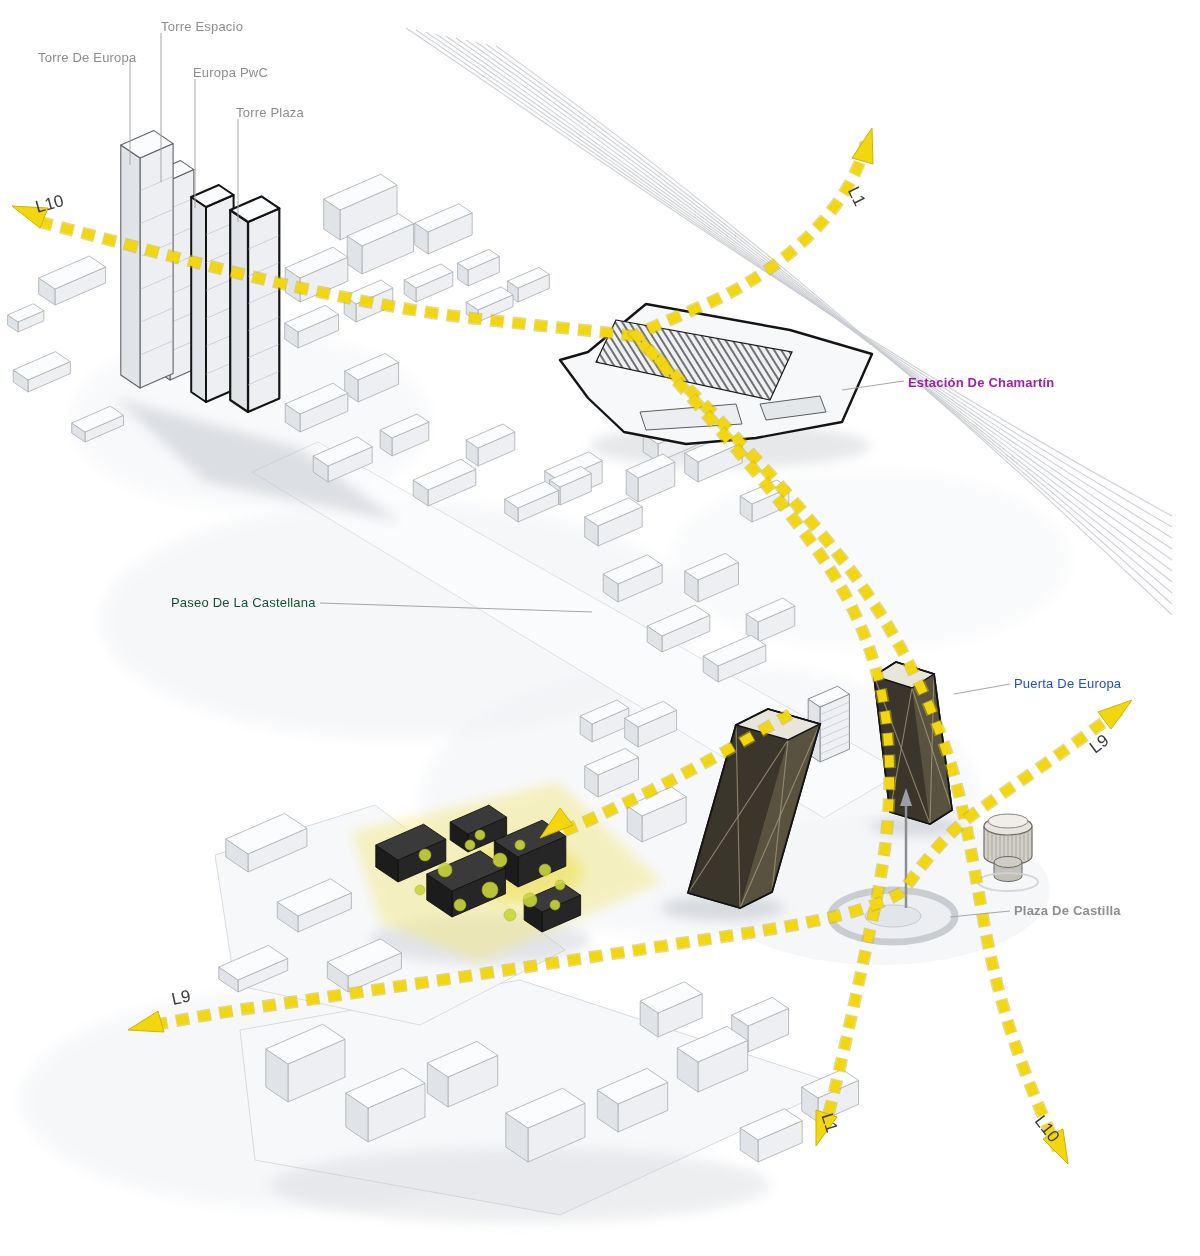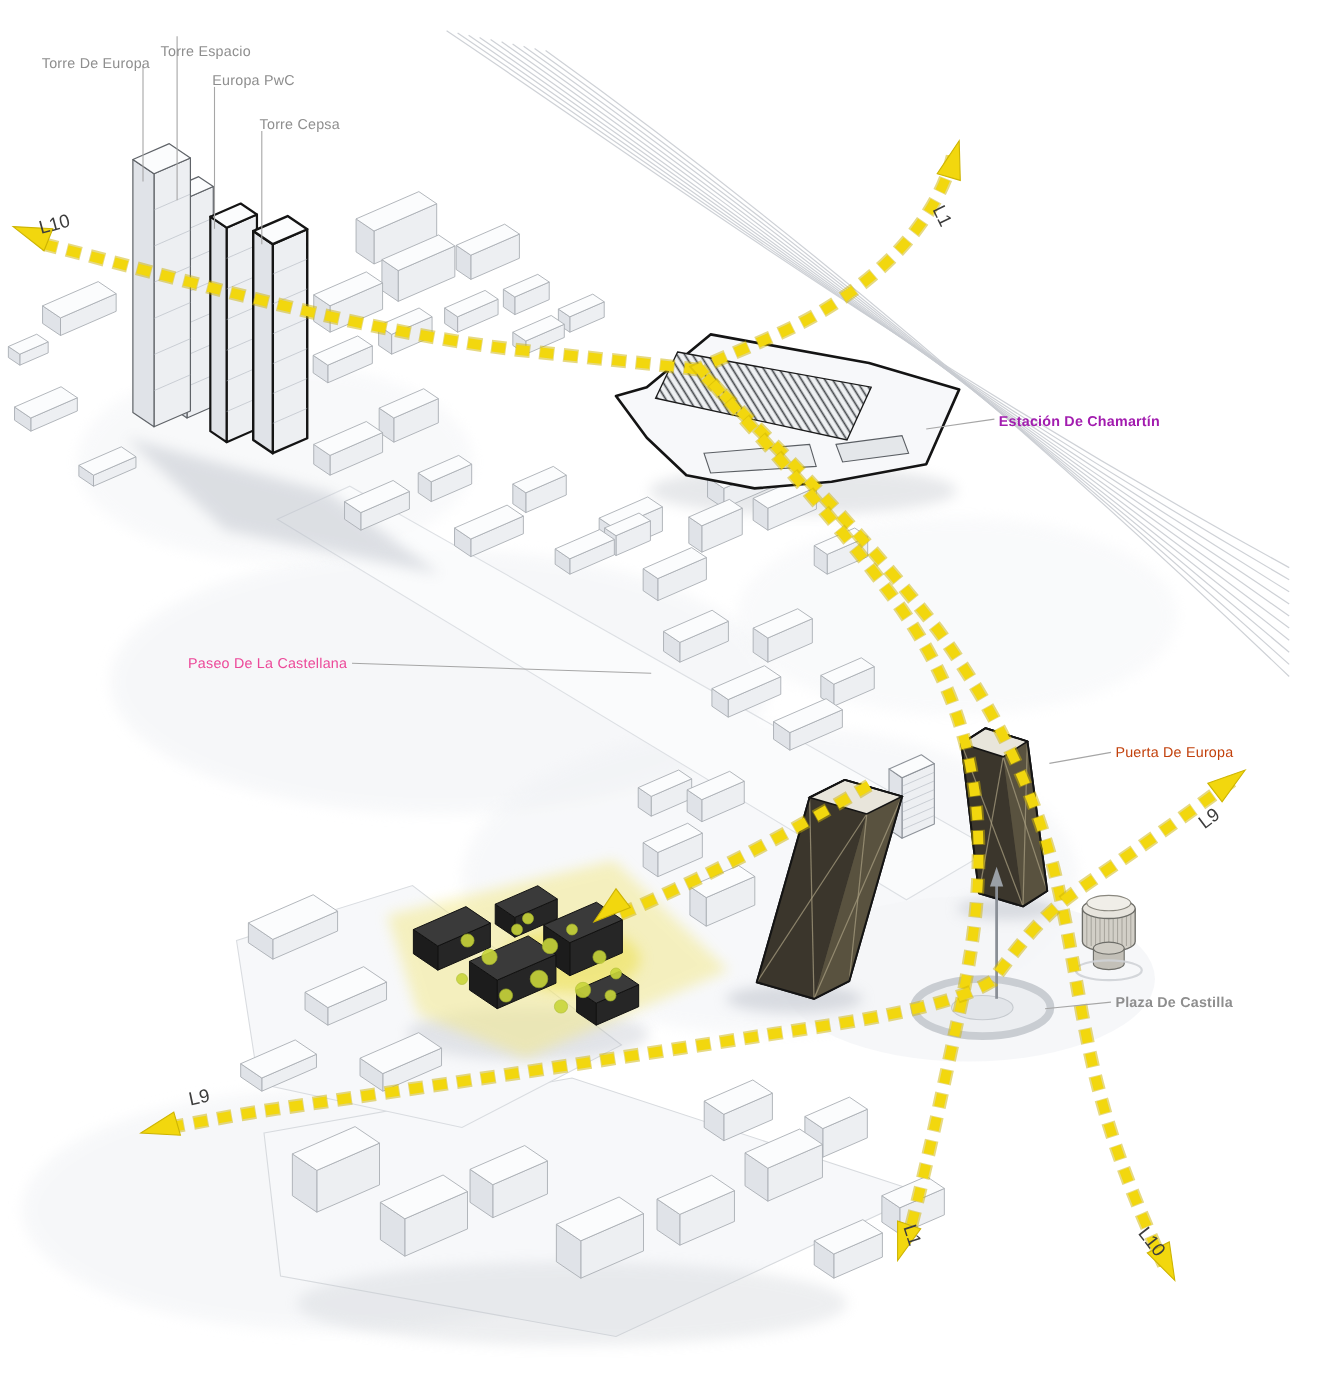--- a/index.html
+++ b/index.html
@@ -378,27 +378,27 @@
         <line x1="161" y1="33" x2="161" y2="182" stroke="#a6a6a6" stroke-width="1"></line>
         <line x1="195" y1="79" x2="195" y2="208" stroke="#a6a6a6" stroke-width="1"></line>
         <line x1="238" y1="119" x2="238" y2="222" stroke="#a6a6a6" stroke-width="1"></line>
         <line x1="904" y1="381" x2="842" y2="390" stroke="#a6a6a6" stroke-width="1"></line>
         <line x1="320" y1="603" x2="592" y2="612" stroke="#a6a6a6" stroke-width="1"></line>
         <line x1="1010" y1="684" x2="954" y2="694" stroke="#a6a6a6" stroke-width="1"></line>
         <line x1="1010" y1="911" x2="950" y2="917" stroke="#a6a6a6" stroke-width="1"></line>
       </g>
     </svg>
 
-  <div class="map-label" style="left: 146px; top: 19px; color: rgb(142, 142, 142); margin-top: 20px;">Torre Espacio</div>
+  <div class="map-label" style="left: 161px; top: 19px; color: rgb(142, 142, 142);">Torre Espacio</div>
   <div class="map-label" style="left: 38px; top: 50px; color: rgb(142, 142, 142);">Torre De Europa</div>
   <div class="map-label" style="left: 193px; top: 65px; color: rgb(142, 142, 142);">Europa PwC</div>
-  <div class="map-label" style="left: 236px; top: 105px; color: rgb(142, 142, 142);">Torre Cepsa</div>
+  <div class="map-label" style="left: 236px; top: 105px; color: rgb(142, 142, 142);">Torre Plaza</div>
   <div class="map-label" style="left: 908px; top: 375px; color: #a21caf; font-weight: bold;">Estación De Chamartín</div>
-  <div class="map-label" style="left: 171px; top: 595px; color: #ec4899;">Paseo De La Castellana</div>
-  <div class="map-label" style="left: 1014px; top: 676px; color: #c2410c;">Puerta De Europa</div>
+  <div class="map-label" style="left: 171px; top: 595px; color: #14532d;">Paseo De La Castellana</div>
+  <div class="map-label" style="left: 1014px; top: 676px; color: #1d4ed8;">Puerta De Europa</div>
   <div class="map-label" style="left: 1014px; top: 903px; color: rgb(142, 142, 142); font-weight: bold;">Plaza De Castilla</div>
 
   <div class="line-label" style="left: 36px; top: 198px; transform: rotate(-15deg); color: rgb(60, 60, 60);">L10</div>
   <div class="line-label" style="left: 852px; top: 178px; transform: rotate(64deg); color: rgb(60, 60, 60);">L1</div>
   <div class="line-label" style="left: 1092px; top: 740px; transform: rotate(-37deg); color: rgb(60, 60, 60);">L9</div>
   <div class="line-label" style="left: 172px; top: 990px; transform: rotate(-12deg); color: rgb(60, 60, 60);">L9</div>
   <div class="line-label" style="left: 826px; top: 1104px; transform: rotate(72deg); color: rgb(60, 60, 60);">L1</div>
   <div class="line-label" style="left: 1038px; top: 1108px; transform: rotate(52deg); color: rgb(60, 60, 60);">L10</div>
 </div>
 

